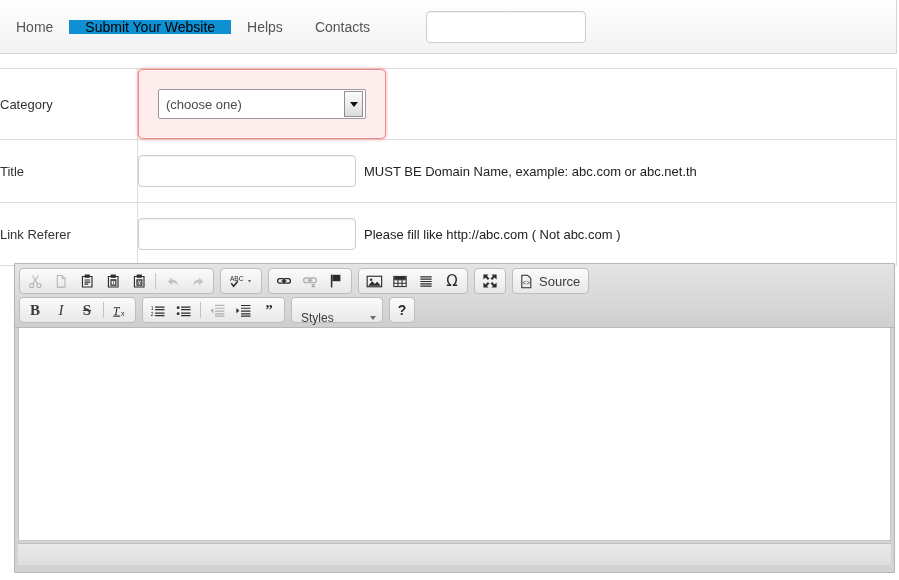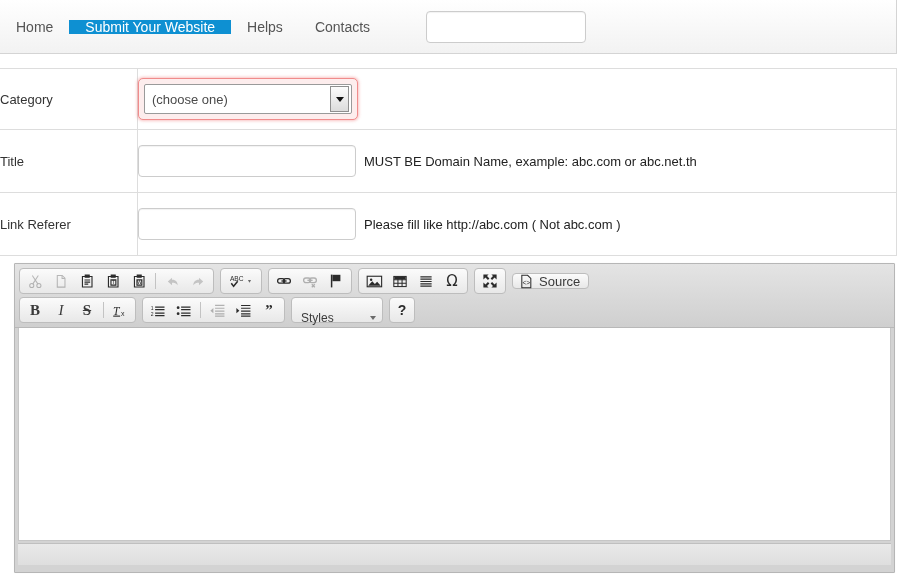--- a/index.html
+++ b/index.html
@@ -40,21 +40,21 @@
     padding: 0 16px;
     font-size: 14px;
     color: #555555;
     cursor: pointer;
     text-decoration: none;
     white-space: nowrap;
     line-height: 1;
   }
   .nav-item.active {
     background: #0e90d2;
-    color: #ffffff;
+    color: #000000;
   }
   .nav-search-wrap {
     display: flex;
     align-items: center;
     margin-left: 40px;
     gap: 9px;
   }
   .search-input {
     width: 160px;
     height: 32px;
@@ -140,21 +140,21 @@
   }
   .hint {
     font-size: 13px;
     color: #222222;
     white-space: nowrap;
   }
 
   
   .select-wrap {
     display: inline-block;
-    padding: 5px;
+    padding: 19px;
     border: 1px solid #f08c8c;
     border-radius: 5px;
     background: #fdeded;
     box-shadow: 0 0 3px 1px rgba(240,120,120,0.45);
   }
   .select-box {
     position: relative;
     width: 208px;
     height: 30px;
     box-sizing: border-box;
@@ -284,21 +284,21 @@
     font-weight: bold;
     color: #2b2b2b;
     cursor: pointer;
     box-sizing: border-box;
   }
   .source-btn {
     display: flex;
     align-items: center;
     gap: 5px;
     padding: 0 8px 0 6px;
-    height: 16px;
+    height: 26px;
     background: linear-gradient(to bottom, #fbfbfb 0%, #e8e8e8 100%);
     border: 1px solid #bdbdbd;
     border-radius: 4px;
     font-size: 13px;
     color: #3a3a3a;
     cursor: pointer;
     box-sizing: border-box;
   }
   .editor-body {
     background: #ffffff;

